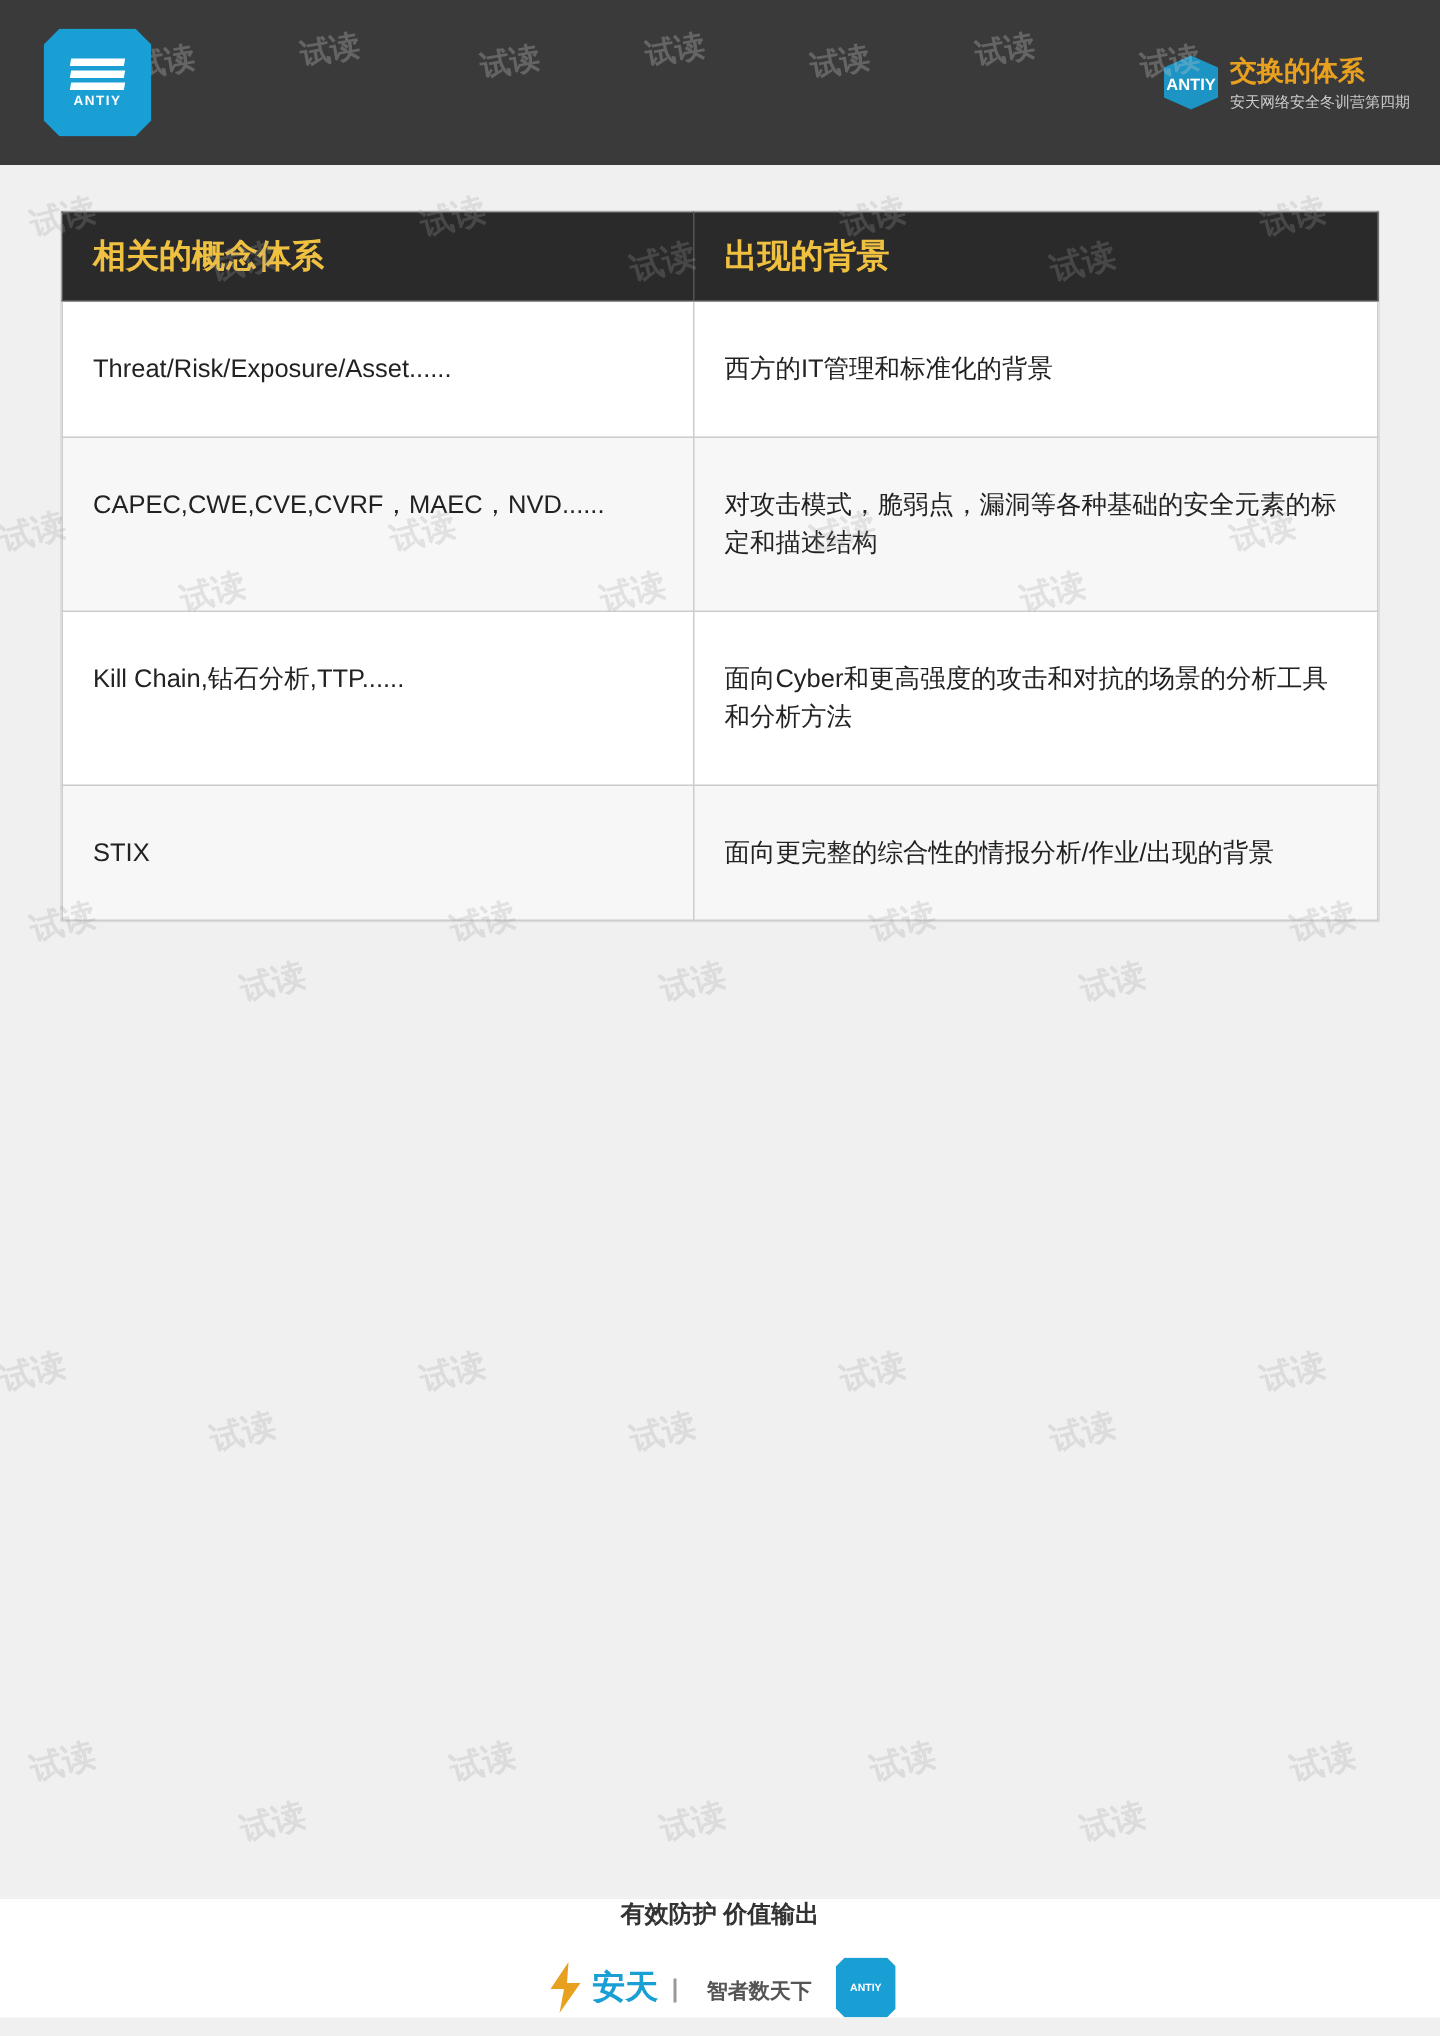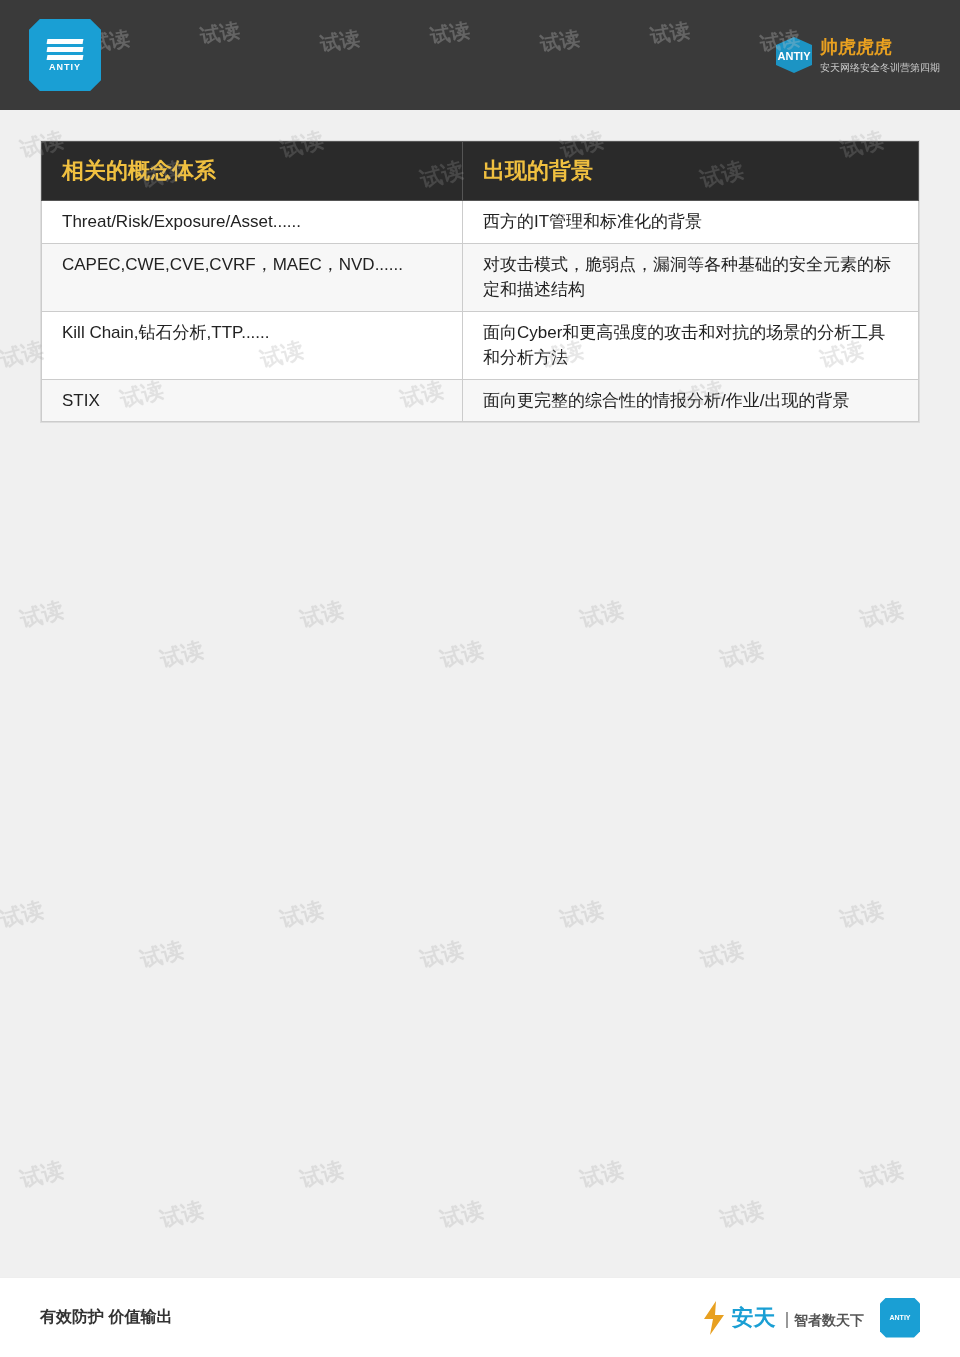--- a/index.html
+++ b/index.html
@@ -101,21 +101,21 @@
       background: #2a2a2a;
       color: #f0c040;
       font-size: 22px;
       font-weight: bold;
       padding: 14px 20px;
       text-align: left;
       border: 1px solid #555;
     }
 
     .concept-table td {
-      padding: 8px 20px;
+      padding: 32px 20px;
       border: 1px solid #cccccc;
       vertical-align: top;
       font-size: 17px;
       color: #222;
       line-height: 1.5;
     }
 
     .concept-table tr:nth-child(even) td {
       background: #f7f7f7;
     }
@@ -128,30 +128,31 @@
       width: 48%;
     }
 
     .col-right {
       width: 52%;
     }
 
     
     .footer {
       position: absolute;
-      bottom: 0;
+      bottom: 12px;
       left: 0;
       width: 100%;
       height: 80px;
       background: white;
       display: flex;
       align-items: center;
       justify-content: space-between;
       padding: 0 40px;
       border-top: 1px solid #eee;
+      flex-direction: column;
     }
 
     .footer-left {
       font-size: 16px;
       color: #333;
       font-weight: bold;
     }
 
     .footer-right {
       display: flex;
@@ -190,21 +191,21 @@
     </div>
   </div>
 
   <div class="header-right-logo">
     <div style="display:flex;align-items:center;gap:6px;">
       <svg width="40" height="40" viewBox="0 0 40 40">
         <polygon points="20,2 38,10 38,30 20,38 2,30 2,10" fill="#1a9fd4" opacity="0.9"></polygon>
         <text x="20" y="25" text-anchor="middle" fill="white" font-size="11" font-weight="bold">ANTIY</text>
       </svg>
       <div>
-        <div class="brand-name">帅虎虎虎</div>
+        <div class="brand-name">交换的体系</div>
         <div class="sub-text">安天网络安全冬训营第四期</div>
       </div>
     </div>
   </div>
 </div>
 
 <div style="position:absolute;top:0;left:0;width:960px;height:1357px;pointer-events:none;z-index:50;overflow:hidden;">
 
   <span style="position:absolute;top:130px;left:20px;color:rgba(160,160,160,0.25);font-size:22px;font-weight:bold;transform:rotate(-15deg);">试读</span>
   <span style="position:absolute;top:160px;left:140px;color:rgba(160,160,160,0.25);font-size:22px;font-weight:bold;transform:rotate(-15deg);">试读</span>
@@ -279,21 +280,21 @@
 <div class="footer">
   <div class="footer-left">有效防护 价值输出</div>
   <div class="footer-right">
     <div class="footer-brand">
 
       <svg width="28" height="34" viewBox="0 0 28 34">
         <polygon points="16,0 4,18 13,18 10,34 24,14 15,14" fill="#e8a020"></polygon>
       </svg>
       <div style="margin-left:4px;">
         <span style="color:#1a9fd4;font-size:22px;font-weight:bold;">安天</span>
-        <span style="color:#555;font-size:14px;font-weight:bold;margin-left:6px;border-left:2px solid #999;padding-left:6px;">智者数天下</span>
+        <span style="color:#555;font-size:14px;font-weight:bold;margin-left:6px;border-left:2px solid #999;padding-left:20px;">智者数天下</span>
       </div>
     </div>
     <div style="margin-left:10px;">
       <div style="width:40px;height:40px;background:#1a9fd4;clip-path:polygon(15% 0%, 85% 0%, 100% 15%, 100% 85%, 85% 100%, 15% 100%, 0% 85%, 0% 15%);display:flex;align-items:center;justify-content:center;">
         <span style="color:white;font-size:7px;font-weight:bold;">ANTIY</span>
       </div>
     </div>
   </div>
 </div>
 

